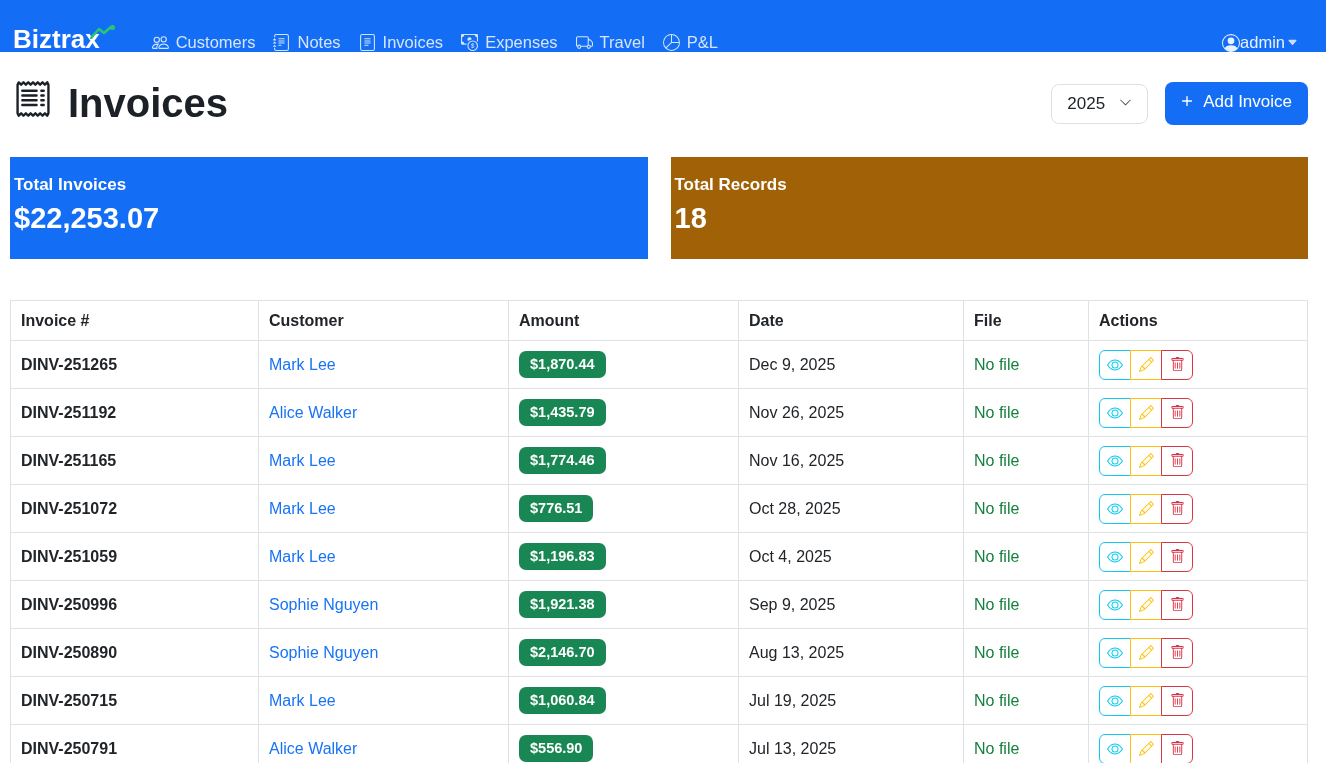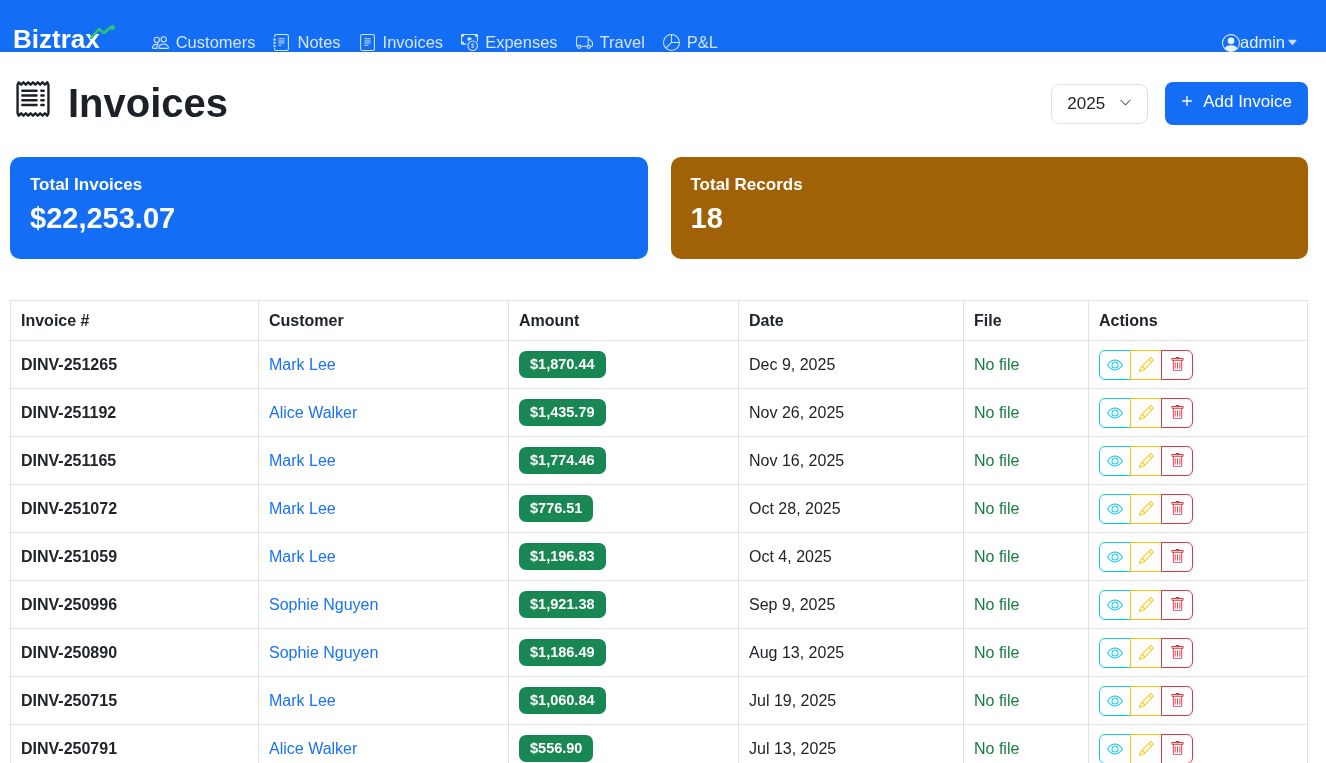--- a/index.html
+++ b/index.html
@@ -104,22 +104,22 @@
 
   
   .cards {
     display: grid;
     grid-template-columns: 1fr 1fr;
     gap: 23px;
     margin-top: 28px;
   }
   .card {
     height: 102px;
-    border-radius: 10px;
-    padding: 18px 20px;
+    border-radius: 0;
+    padding: 18px 4px;
     color: #fff;
   }
   .card-blue  { background: #146ef5; }
   .card-green { background: #a16207; }
   .card-label { font-size: 17px; font-weight: 600; margin-bottom: 7px; }
   .card-value { font-size: 29px; font-weight: 700; }
 
   
   .invoice-table {
     width: 100%;
@@ -525,21 +525,21 @@
                   </svg>
             </span>
           </button>
         </div>
       </td>
     </tr>
 
     <tr>
       <td class="cell-invoice">DINV-250890</td>
       <td><a class="customer-link">Sophie Nguyen</a></td>
-      <td><span class="badge-amount">$1,186.49</span></td>
+      <td><span class="badge-amount">$2,146.70</span></td>
       <td>Aug 13, 2025</td>
       <td class="file-cell">No file</td>
       <td>
         <div class="btn-group">
           <button class="btn btn-view">
             <span>
               <svg width="16" height="16" viewBox="0 0 16 16" fill="currentColor">
                     <path d="M16 8s-3-5.5-8-5.5S0 8 0 8s3 5.5 8 5.5S16 8 16 8zM1.173 8a13.133 13.133 0 0 1 1.66-2.043C4.12 4.668 5.88 3.5 8 3.5c2.12 0 3.879 1.168 5.168 2.457A13.133 13.133 0 0 1 14.828 8c-.058.087-.122.183-.195.288-.335.48-.83 1.12-1.465 1.755C11.879 11.332 10.119 12.5 8 12.5c-2.12 0-3.879-1.168-5.168-2.457A13.134 13.134 0 0 1 1.172 8z"></path>
                     <path d="M8 5.5a2.5 2.5 0 1 0 0 5 2.5 2.5 0 0 0 0-5zM4.5 8a3.5 3.5 0 1 1 7 0 3.5 3.5 0 0 1-7 0z"></path>
                   </svg>

